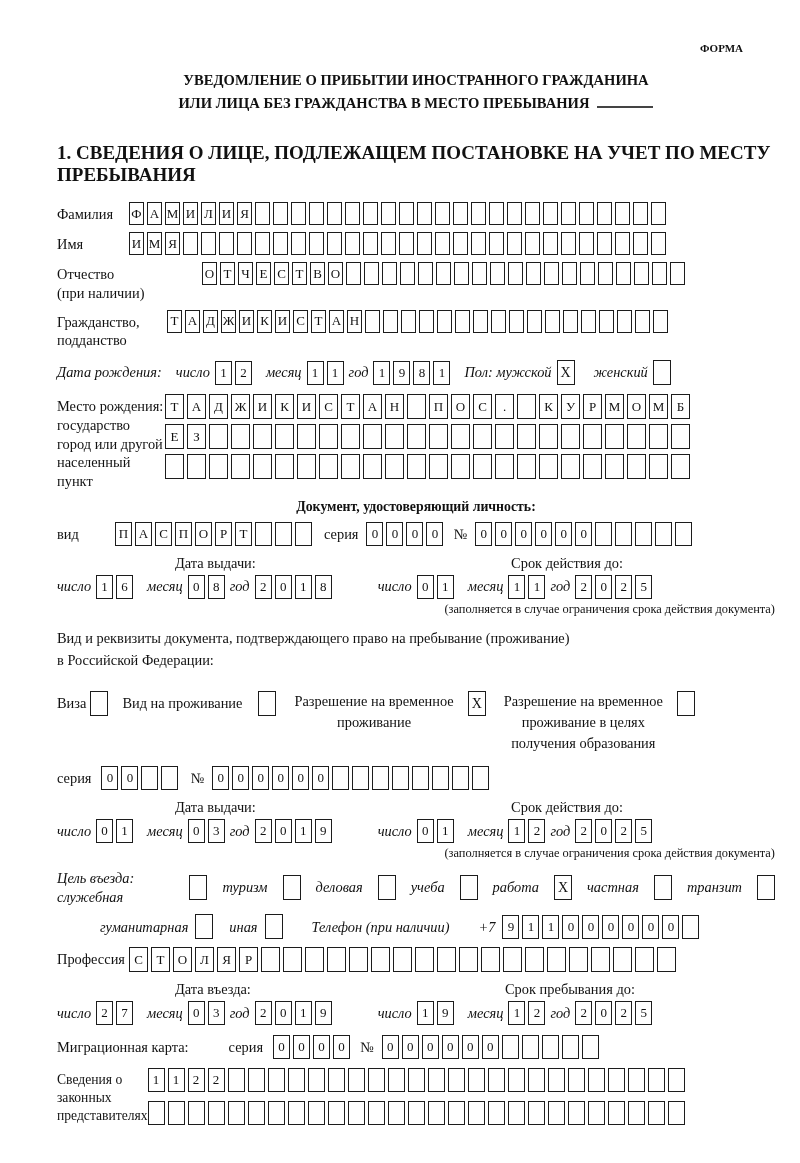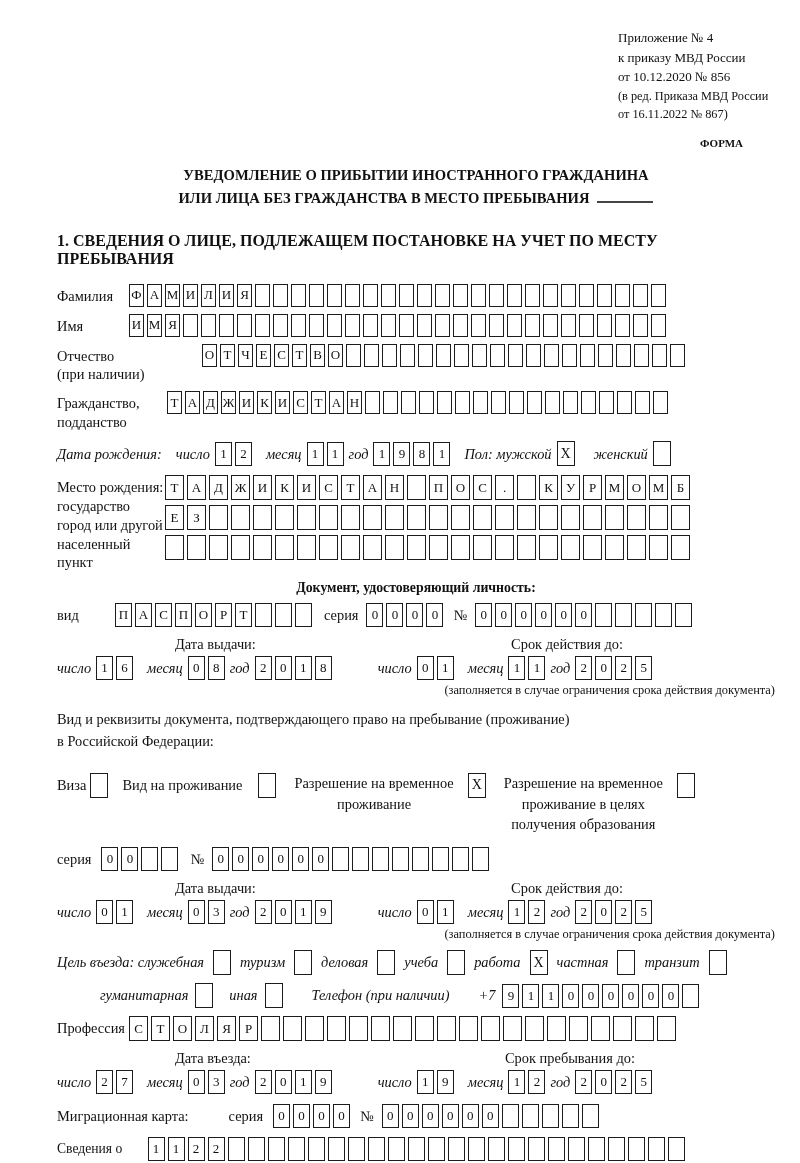--- a/index.html
+++ b/index.html
@@ -9,21 +9,21 @@
     font-family:"Liberation Serif","DejaVu Serif",serif;
     padding:28px 25px 10px 57px; overflow:hidden; position:relative;
     margin:0 auto;
   }
   
   .annex { margin-left:561px; font-size:13px; line-height:1.5; }
   .annex .small { font-size:12.3px; }
   .forma { text-align:right; padding-right:32px; font-weight:bold; font-size:11px; margin-top:14px; }
   .title { text-align:center; font-weight:bold; font-size:14.6px; margin-top:15px; line-height:1.55; }
   .uline { display:inline-block; width:56px; border-bottom:2px solid #444; height:0.85em; margin-left:8px; }
-  .sec-title { font-weight:bold; font-size:16px; margin-top:22px; }
+  .sec-title { font-weight:bold; font-size:19px; margin-top:28px; }
 
   
   .row { display:flex; align-items:flex-start; margin-top:7px; }
   .lbl { font-size:14.4px; line-height:1.3; padding-top:3px; }
   .lw72 { flex:0 0 72px; }  .lw145 { flex:0 0 145px; }
   .lw110 { flex:0 0 110px; } .lw108 { flex:0 0 108px; }
   .lw58 { flex:0 0 58px; }  .lw86 { flex:0 0 86px; font-size:13.6px; }
   .ml { margin-left:9px; } .mll { margin-left:14px; }
 
   
@@ -45,27 +45,20 @@
   .rnote { text-align:right; font-size:12.4px; margin-top:3px; }
   .para { font-size:14.4px; margin-top:10px; line-height:1.55; }
   .center-lbl { text-align:center; font-size:14.4px; line-height:1.45; }
   .doc-head { text-align:center; font-weight:bold; font-size:13.8px; margin-top:8px; }
 </style>
 </head>
 <body>
 
 <div class="page">
 
-  <div class="annex">
-    <div>Приложение № 4</div>
-    <div>к приказу МВД России</div>
-    <div>от 10.12.2020 № 856</div>
-    <div class="small">(в ред. Приказа МВД России</div>
-    <div class="small">от 16.11.2022 № 867)</div>
-  </div>
   <div class="forma">ФОРМА</div>
 
   <div class="title">
     <div>УВЕДОМЛЕНИЕ О ПРИБЫТИИ ИНОСТРАННОГО ГРАЖДАНИНА</div>
     <div>
       <span>ИЛИ ЛИЦА БЕЗ ГРАЖДАНСТВА В МЕСТО ПРЕБЫВАНИЯ</span><span class="uline"></span>
     </div>
   </div>
 
   <div class="sec-title">1. СВЕДЕНИЯ О ЛИЦЕ, ПОДЛЕЖАЩЕМ ПОСТАНОВКЕ НА УЧЕТ ПО МЕСТУ ПРЕБЫВАНИЯ</div>
@@ -522,21 +515,21 @@
           <span class="cell">0</span>
           <span class="cell">2</span>
           <span class="cell">5</span>
         </span>
     </div>
   </div>
 
   <div class="rnote">(заполняется в случае ограничения срока действия документа)</div>
 
   <div class="row" style="margin-top:8px">
-    <div class="grp" style="gap:9px">
+    <div class="grp" style="gap:15px">
       <span class="lbl">Цель въезда: служебная</span>
       <span class="cells cb">
           <span class="cell"></span>
         </span>
       <span class="lbl">туризм</span>
       <span class="cells cb">
           <span class="cell"></span>
         </span>
       <span class="lbl">деловая</span>
       <span class="cells cb">

